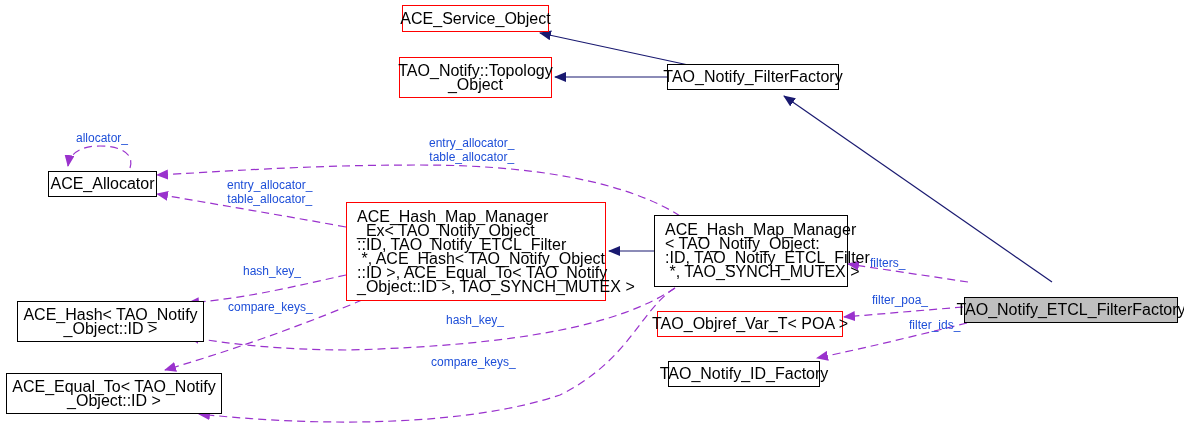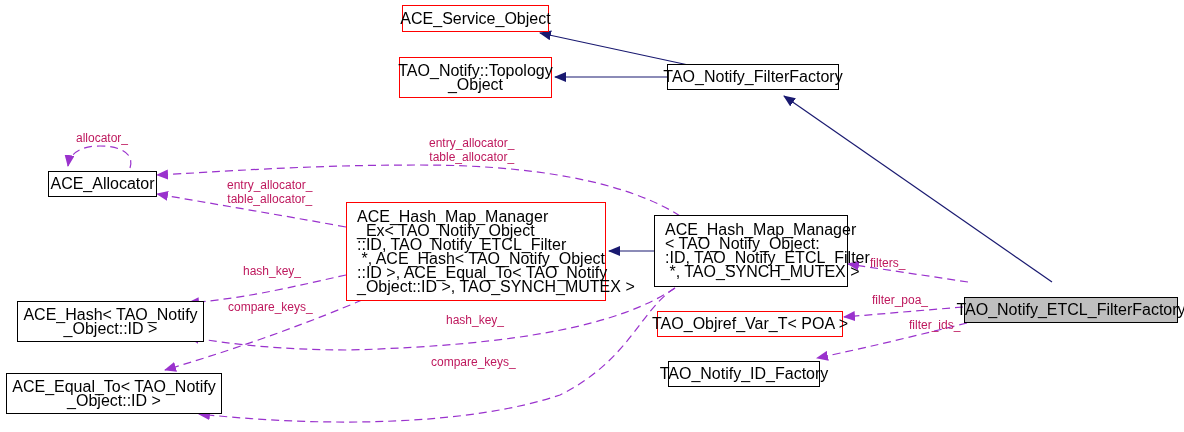--- a/index.html
+++ b/index.html
@@ -6,21 +6,21 @@
   body { width:1184px; height:432px; position:relative; overflow:hidden;
          font-family:"Liberation Sans", sans-serif; }
   svg#diagram { position:absolute; left:0; top:0; }
   .node { position:absolute; box-sizing:border-box; background:#fff;
           border:1px solid #000; font-size:16px; line-height:14px; color:#000;
           display:flex; align-items:center; justify-content:center; text-align:center;
           white-space:pre; }
   .node.red { border-color:#ff0000; }
   .node.focus { background:#bfbfbf;margin-top:16px; }
   .node.left { text-align:left; justify-content:flex-start; padding-left:10px; }
-  .elabel { position:absolute; font-size:12px; line-height:14px; color:#be185d;
+  .elabel { position:absolute; font-size:12px; line-height:14px; color:#1d4ed8;
             white-space:pre; text-align:center; }
 </style>
 </head>
 <body>
 
 <svg id="diagram" width="1184" height="432" viewBox="0 0 1184 432">
   <defs>
     <marker id="ah-navy" markerWidth="12" markerHeight="10" refX="11" refY="5" orient="auto" markerUnits="userSpaceOnUse">
       <path d="M0,0 L12,5 L0,10 z" fill="#191970"></path>
     </marker>

